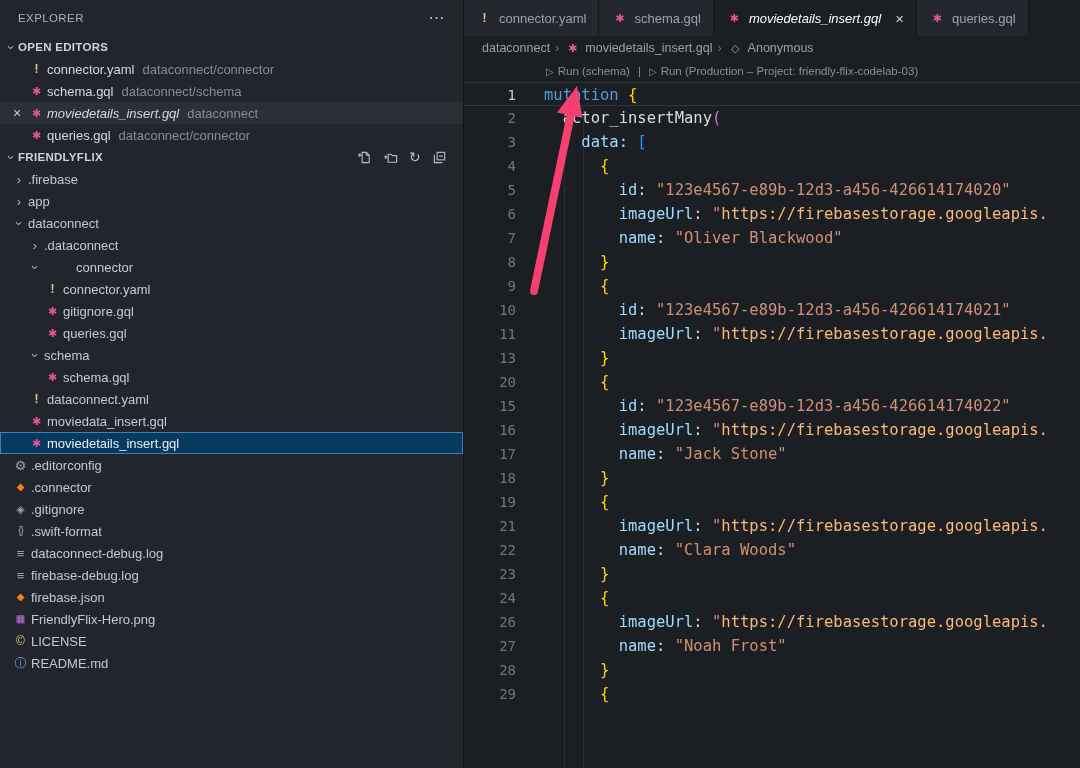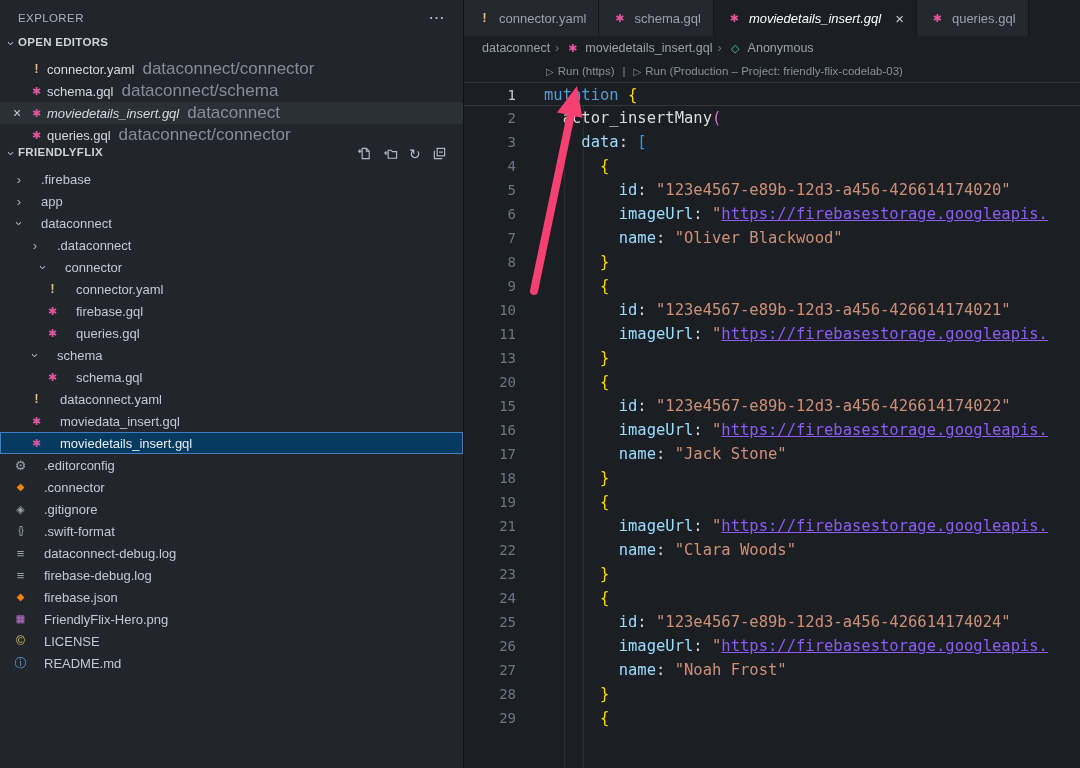--- a/index.html
+++ b/index.html
@@ -4,36 +4,36 @@
 <style>
   *{box-sizing:border-box;margin:0;padding:0}
   html,body{background:#16181c}
   body{width:1080px;height:768px;overflow:hidden;font-family:"Liberation Sans",sans-serif;font-size:13px;color:#c3c9d2}
   .app{position:relative;display:flex;width:1080px;height:768px}
 
   
   .sidebar{width:464px;min-width:464px;background:#22262c;border-right:1px solid #101316;overflow:hidden}
   .sb-title{display:flex;justify-content:space-between;align-items:center;height:36px;padding:0 18px;font-size:11.5px;letter-spacing:.4px;color:#aab2bd}
   .more{font-size:16px;color:#b7bec8;cursor:pointer;line-height:1}
-  .section-header{display:flex;align-items:flex-start;height:22px;font-weight:700;font-size:11.5px;color:#ced3da;padding-left:4px;letter-spacing:.3px;cursor:pointer}
+  .section-header{display:flex;align-items:center;height:22px;font-weight:700;font-size:11.5px;color:#ced3da;padding-left:4px;letter-spacing:.3px;cursor:pointer}
   .chev{display:inline-block;width:14px;text-align:center;color:#aab2bd;font-size:13px;font-weight:400;flex:none}
   .chev.down{transform:rotate(90deg)}
   .ws-actions{margin-left:auto;display:flex;align-items:center;gap:11px;padding-right:16px;color:#b6bdc6;font-weight:400}
   .ws-actions .abtn{cursor:pointer;display:flex;align-items:center}
   .ws-actions svg{width:15px;height:15px;stroke:#b6bdc6;fill:none;stroke-width:1.2}
   .refresh-glyph{font-size:14px;line-height:1}
 
   .oe-row,.tree-row{display:flex;align-items:center;height:22px;cursor:pointer;white-space:nowrap;overflow:hidden}
   .oe-row{padding-left:6px}
   .oe-row.active{background:#2b3036}
   .oe-close{width:22px;text-align:center;color:#c9ced6;font-size:14px;flex:none}
   .fname{margin-left:2px;color:#d4d9e0}
   .it{font-style:italic}
-  .fpath{margin-left:8px;font-size:17px;color:#848d99}
-  .tlabel{margin-left:15px}
+  .fpath{margin-left:8px;font-size:13px;color:#848d99}
+  .tlabel{margin-left:2px}
   .tree-row.selected{background:#063a5f;outline:1px solid #3f7ec0;outline-offset:-1px;color:#e9eef5}
 
   .fi{display:inline-block;width:17px;text-align:center;font-size:12px;flex:none;line-height:1}
   .fi-warning{font-weight:700;color:#e5c07b}
   .fi-graphql{color:#e5559d;font-size:11px}
   .fi-gear{color:#9aa1ab;font-size:13px}
   .fi-firebase{color:#f5820b;font-size:10px}
   .fi-git{color:#9aa1ab;font-size:11px}
   .fi-braces{color:#9aa1ab;font-size:10px;letter-spacing:-1px}
   .fi-log{color:#9aa1ab;font-size:13px}
@@ -62,21 +62,21 @@
   .code-line{display:flex;height:24px}
   .code-line.current{border-top:1px solid rgba(255,255,255,.09);border-bottom:1px solid rgba(255,255,255,.10)}
   .gutter{width:52px;text-align:right;color:#6e7681;flex:none;font-size:14px}
   .current .gutter{color:#c6ccd2}
   .line-content{padding-left:28px;white-space:pre;flex:1;min-width:0;overflow:hidden}
   .tk-kw{color:#569cd6}
   .tk-fn{color:#dcdcdc}
   .tk-pr{color:#9cdcfe}
   .tk-pn{color:#d4d4d4}
   .tk-st{color:#ce9178}
-  .tk-lk{color:#8b5cf6;text-decoration:underline}
+  .tk-lk{color:#fdba74;}
   .tk-b1{color:#ffd700}
   .tk-b2{color:#da70d6}
   .tk-b3{color:#179fff}
 
   .arrow-overlay{position:absolute;left:0;top:0;width:1080px;height:768px;pointer-events:none;z-index:20}
 </style>
 </head>
 <body>
 
 <div class="app">
@@ -157,31 +157,31 @@
           <span class="tlabel">app</span>
         </div>
         <div class="tree-row" style="padding-left: 12px;">
           <span class="chev down">›</span>
           <span class="tlabel">dataconnect</span>
         </div>
         <div class="tree-row" style="padding-left: 28px;">
           <span class="chev">›</span>
           <span class="tlabel">.dataconnect</span>
         </div>
-        <div class="tree-row" style="padding-left: 36px;">
+        <div class="tree-row" style="padding-left: 28px; gap: 32px;">
           <span class="chev down">›</span>
           <span class="tlabel">connector</span>
         </div>
         <div class="tree-row" style="padding-left: 44px;">
           <span class="fi fi-warning">!</span>
           <span class="tlabel">connector.yaml</span>
         </div>
         <div class="tree-row" style="padding-left: 44px;">
           <span class="fi fi-graphql">✱</span>
-          <span class="tlabel">firebase.gql</span>
+          <span class="tlabel">gitignore.gql</span>
         </div>
         <div class="tree-row" style="padding-left: 44px;">
           <span class="fi fi-graphql">✱</span>
           <span class="tlabel">queries.gql</span>
         </div>
         <div class="tree-row" style="padding-left: 28px;">
           <span class="chev down">›</span>
           <span class="tlabel">schema</span>
         </div>
         <div class="tree-row" style="padding-left: 44px;">
@@ -274,21 +274,21 @@
         </span>
         <span class="bc-sep">›</span>
         <span class="bc-item">
           <span class="fi fi-symbol">◇</span>
           <span>Anonymous</span>
         </span>
       </div>
     <div class="codelens">
         <span class="cl-link">
           <span class="cl-play">▷</span>
-          <span>Run (https)</span>
+          <span>Run (schema)</span>
         </span>
         <span class="cl-sep">|</span>
         <span class="cl-link">
           <span class="cl-play">▷</span>
           <span>Run (Production – Project: friendly-flix-codelab-03)</span>
         </span>
       </div>
     <div class="code">
       <div class="guide g1"></div>
       <div class="guide g2"></div>
@@ -375,24 +375,20 @@
           </div>
           <div class="code-line">
             <span class="gutter">23</span>
             <span class="line-content"><span class="tk-pl">      </span><span class="tk-b1">}</span></span>
           </div>
           <div class="code-line">
             <span class="gutter">24</span>
             <span class="line-content"><span class="tk-pl">      </span><span class="tk-b1">{</span></span>
           </div>
           <div class="code-line">
-            <span class="gutter">25</span>
-            <span class="line-content"><span class="tk-pl">        </span><span class="tk-pr">id</span><span class="tk-pn">:</span><span class="tk-pl"> </span><span class="tk-st">"123e4567-e89b-12d3-a456-426614174024"</span></span>
-          </div>
-          <div class="code-line">
             <span class="gutter">26</span>
             <span class="line-content"><span class="tk-pl">        </span><span class="tk-pr">imageUrl</span><span class="tk-pn">:</span><span class="tk-pl"> </span><span class="tk-st">"</span><span class="tk-lk">https://firebasestorage.googleapis.</span></span>
           </div>
           <div class="code-line">
             <span class="gutter">27</span>
             <span class="line-content"><span class="tk-pl">        </span><span class="tk-pr">name</span><span class="tk-pn">:</span><span class="tk-pl"> </span><span class="tk-st">"Noah Frost"</span></span>
           </div>
           <div class="code-line">
             <span class="gutter">28</span>
             <span class="line-content"><span class="tk-pl">      </span><span class="tk-b1">}</span></span>

